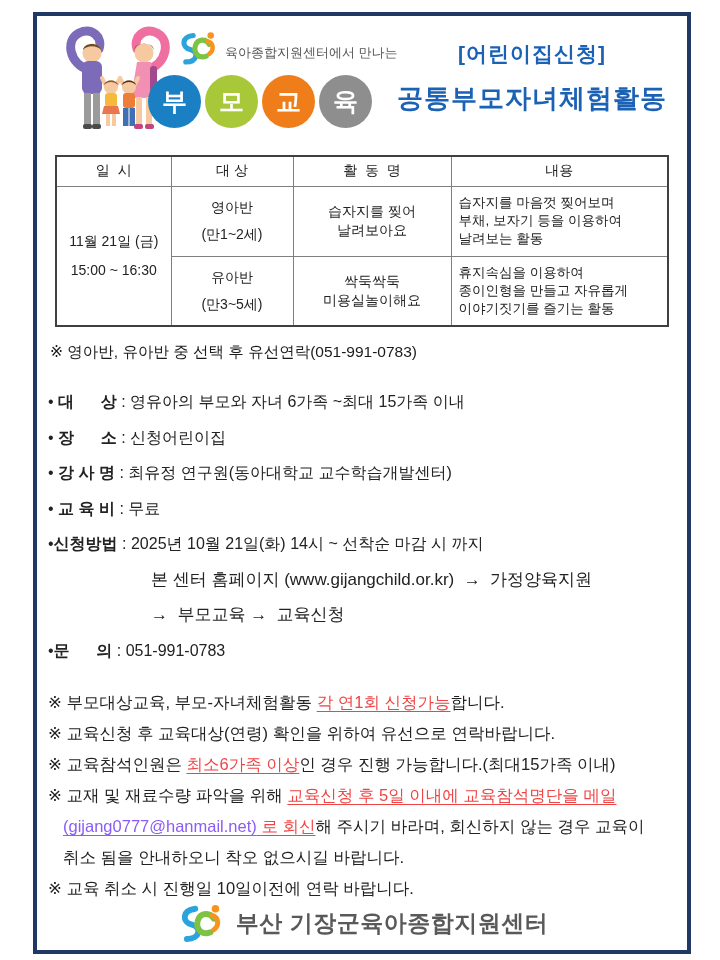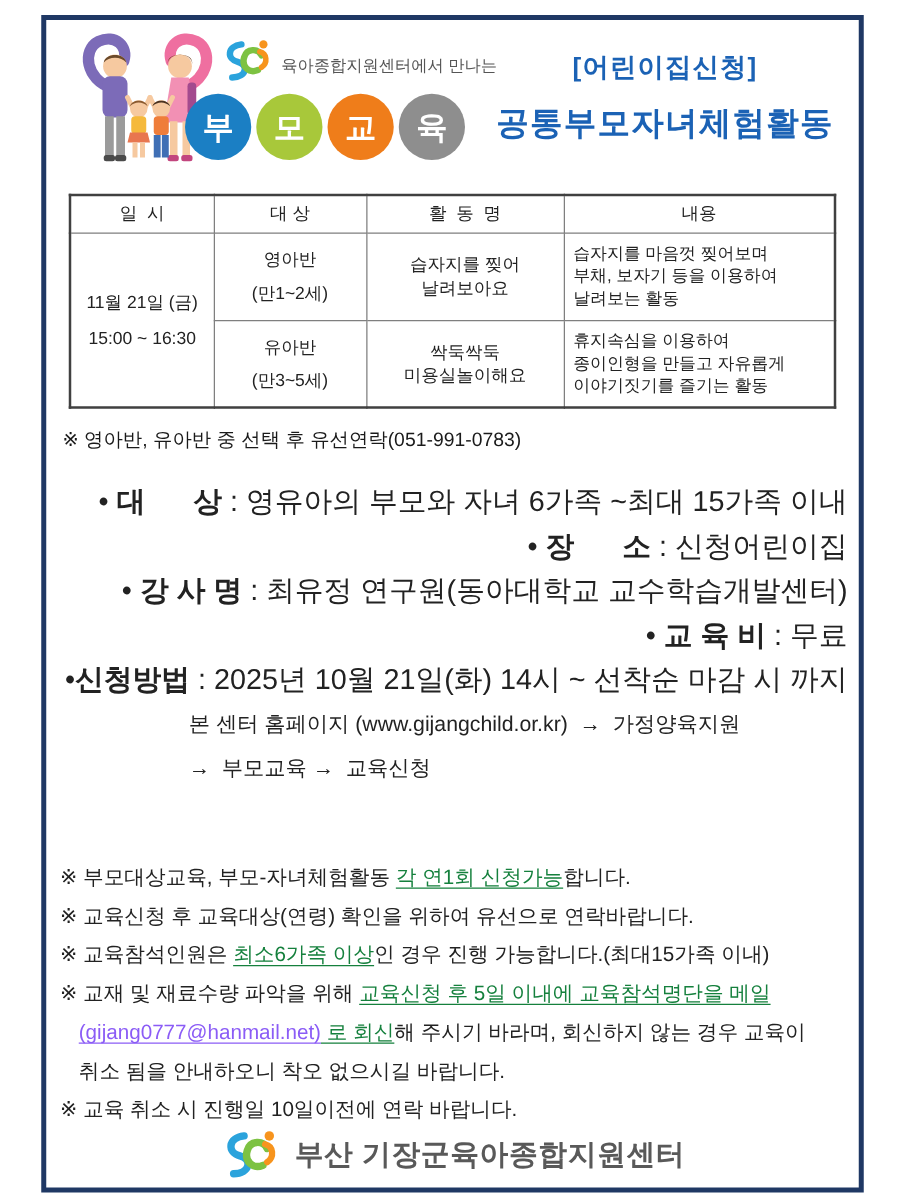--- a/index.html
+++ b/index.html
@@ -32,28 +32,28 @@
   .row-h { height:70px; }
   .cell-date div { line-height:29px; white-space:pre; }
   .cell-target { line-height:27px; white-space:pre-line; }
   .cell-activity { line-height:19px; white-space:pre-line; }
   .cell-content { text-align:left !important; font-size:13.5px !important; line-height:18px; white-space:pre-line; padding-left:7px !important; }
 
   .table-note { position:absolute; left:13px; top:326px; font-size:15.5px; color:#1a1a1a; }
 
   
   .info-list { position:absolute; left:11px; top:368px; width:630px; }
-  .info-row { height:35.5px; line-height:35.5px; font-size:23px; white-space:pre;text-align:right; }
+  .info-row { height:35.5px; line-height:35.5px; font-size:16px; white-space:pre; }
   .info-row .lbl { font-weight:bold; white-space:pre; }
   .info-cont { height:35.5px; line-height:35.5px; font-size:17px; padding-left:103px; white-space:pre; }
 
   
   .notes { position:absolute; left:11px; top:671px; width:640px; }
   .note { line-height:31px; font-size:16.5px; white-space:pre-wrap; }
-  .note .red-u { color:#15803d; text-decoration:underline; text-underline-offset:3px; }
+  .note .red-u { color:#ef4444; text-decoration:underline; text-underline-offset:3px; }
   .note .link-u { color:#8b5cf6; text-decoration:underline; text-underline-offset:3px; }
   .note-indent { padding-left:15px; }
 
   
   .footer { position:absolute; left:0; bottom:6px; width:100%; display:flex; align-items:center; justify-content:center; gap:8px; }
   .footer-name { font-size:23px; font-weight:bold; color:#595959; letter-spacing:0.5px; }
 </style>
 </head>
 <body>
 
@@ -164,20 +164,21 @@
   <div class="table-note">※ 영아반, 유아반 중 선택 후 유선연락(051-991-0783)</div>
 
   <div class="info-list">
     <div class="info-row"><span>• </span><span class="lbl">대      상</span><span> : </span><span>영유아의 부모와 자녀 6가족 ~최대 15가족 이내</span></div>
     <div class="info-row"><span>• </span><span class="lbl">장      소</span><span> : </span><span>신청어린이집</span></div>
     <div class="info-row"><span>• </span><span class="lbl">강 사 명</span><span> : </span><span>최유정 연구원(동아대학교 교수학습개발센터)</span></div>
     <div class="info-row"><span>• </span><span class="lbl">교 육 비</span><span> : </span><span>무료</span></div>
     <div class="info-row"><span>•</span><span class="lbl">신청방법</span><span> : </span><span>2025년 10월 21일(화) 14시 ~ 선착순 마감 시 까지</span></div>
     <div class="info-cont">본 센터 홈페이지 (www.gijangchild.or.kr)  →  가정양육지원</div>
     <div class="info-cont">→  부모교육 →  교육신청</div>
+    <div class="info-row"><span>•</span><span class="lbl">문      의</span><span> : </span><span>051-991-0783</span></div>
   </div>
 
   <div class="notes">
     <div class="note"><span>※ 부모대상교육, 부모-자녀체험활동 </span><span class="red-u">각 연1회 신청가능</span><span>합니다.</span></div>
     <div class="note">※ 교육신청 후 교육대상(연령) 확인을 위하여 유선으로 연락바랍니다.</div>
     <div class="note"><span>※ 교육참석인원은 </span><span class="red-u">최소6가족 이상</span><span>인 경우 진행 가능합니다.(최대15가족 이내)</span></div>
     <div class="note"><span>※ 교재 및 재료수량 파악을 위해 </span><span class="red-u">교육신청 후 5일 이내에 교육참석명단을 메일</span></div>
     <div class="note note-indent"><span class="link-u">(gijang0777@hanmail.net)</span><span class="red-u"> 로 회신</span><span>해 주시기 바라며, 회신하지 않는 경우 교육이</span></div>
     <div class="note note-indent">취소 됨을 안내하오니 착오 없으시길 바랍니다.</div>
     <div class="note">※ 교육 취소 시 진행일 10일이전에 연락 바랍니다.</div>

